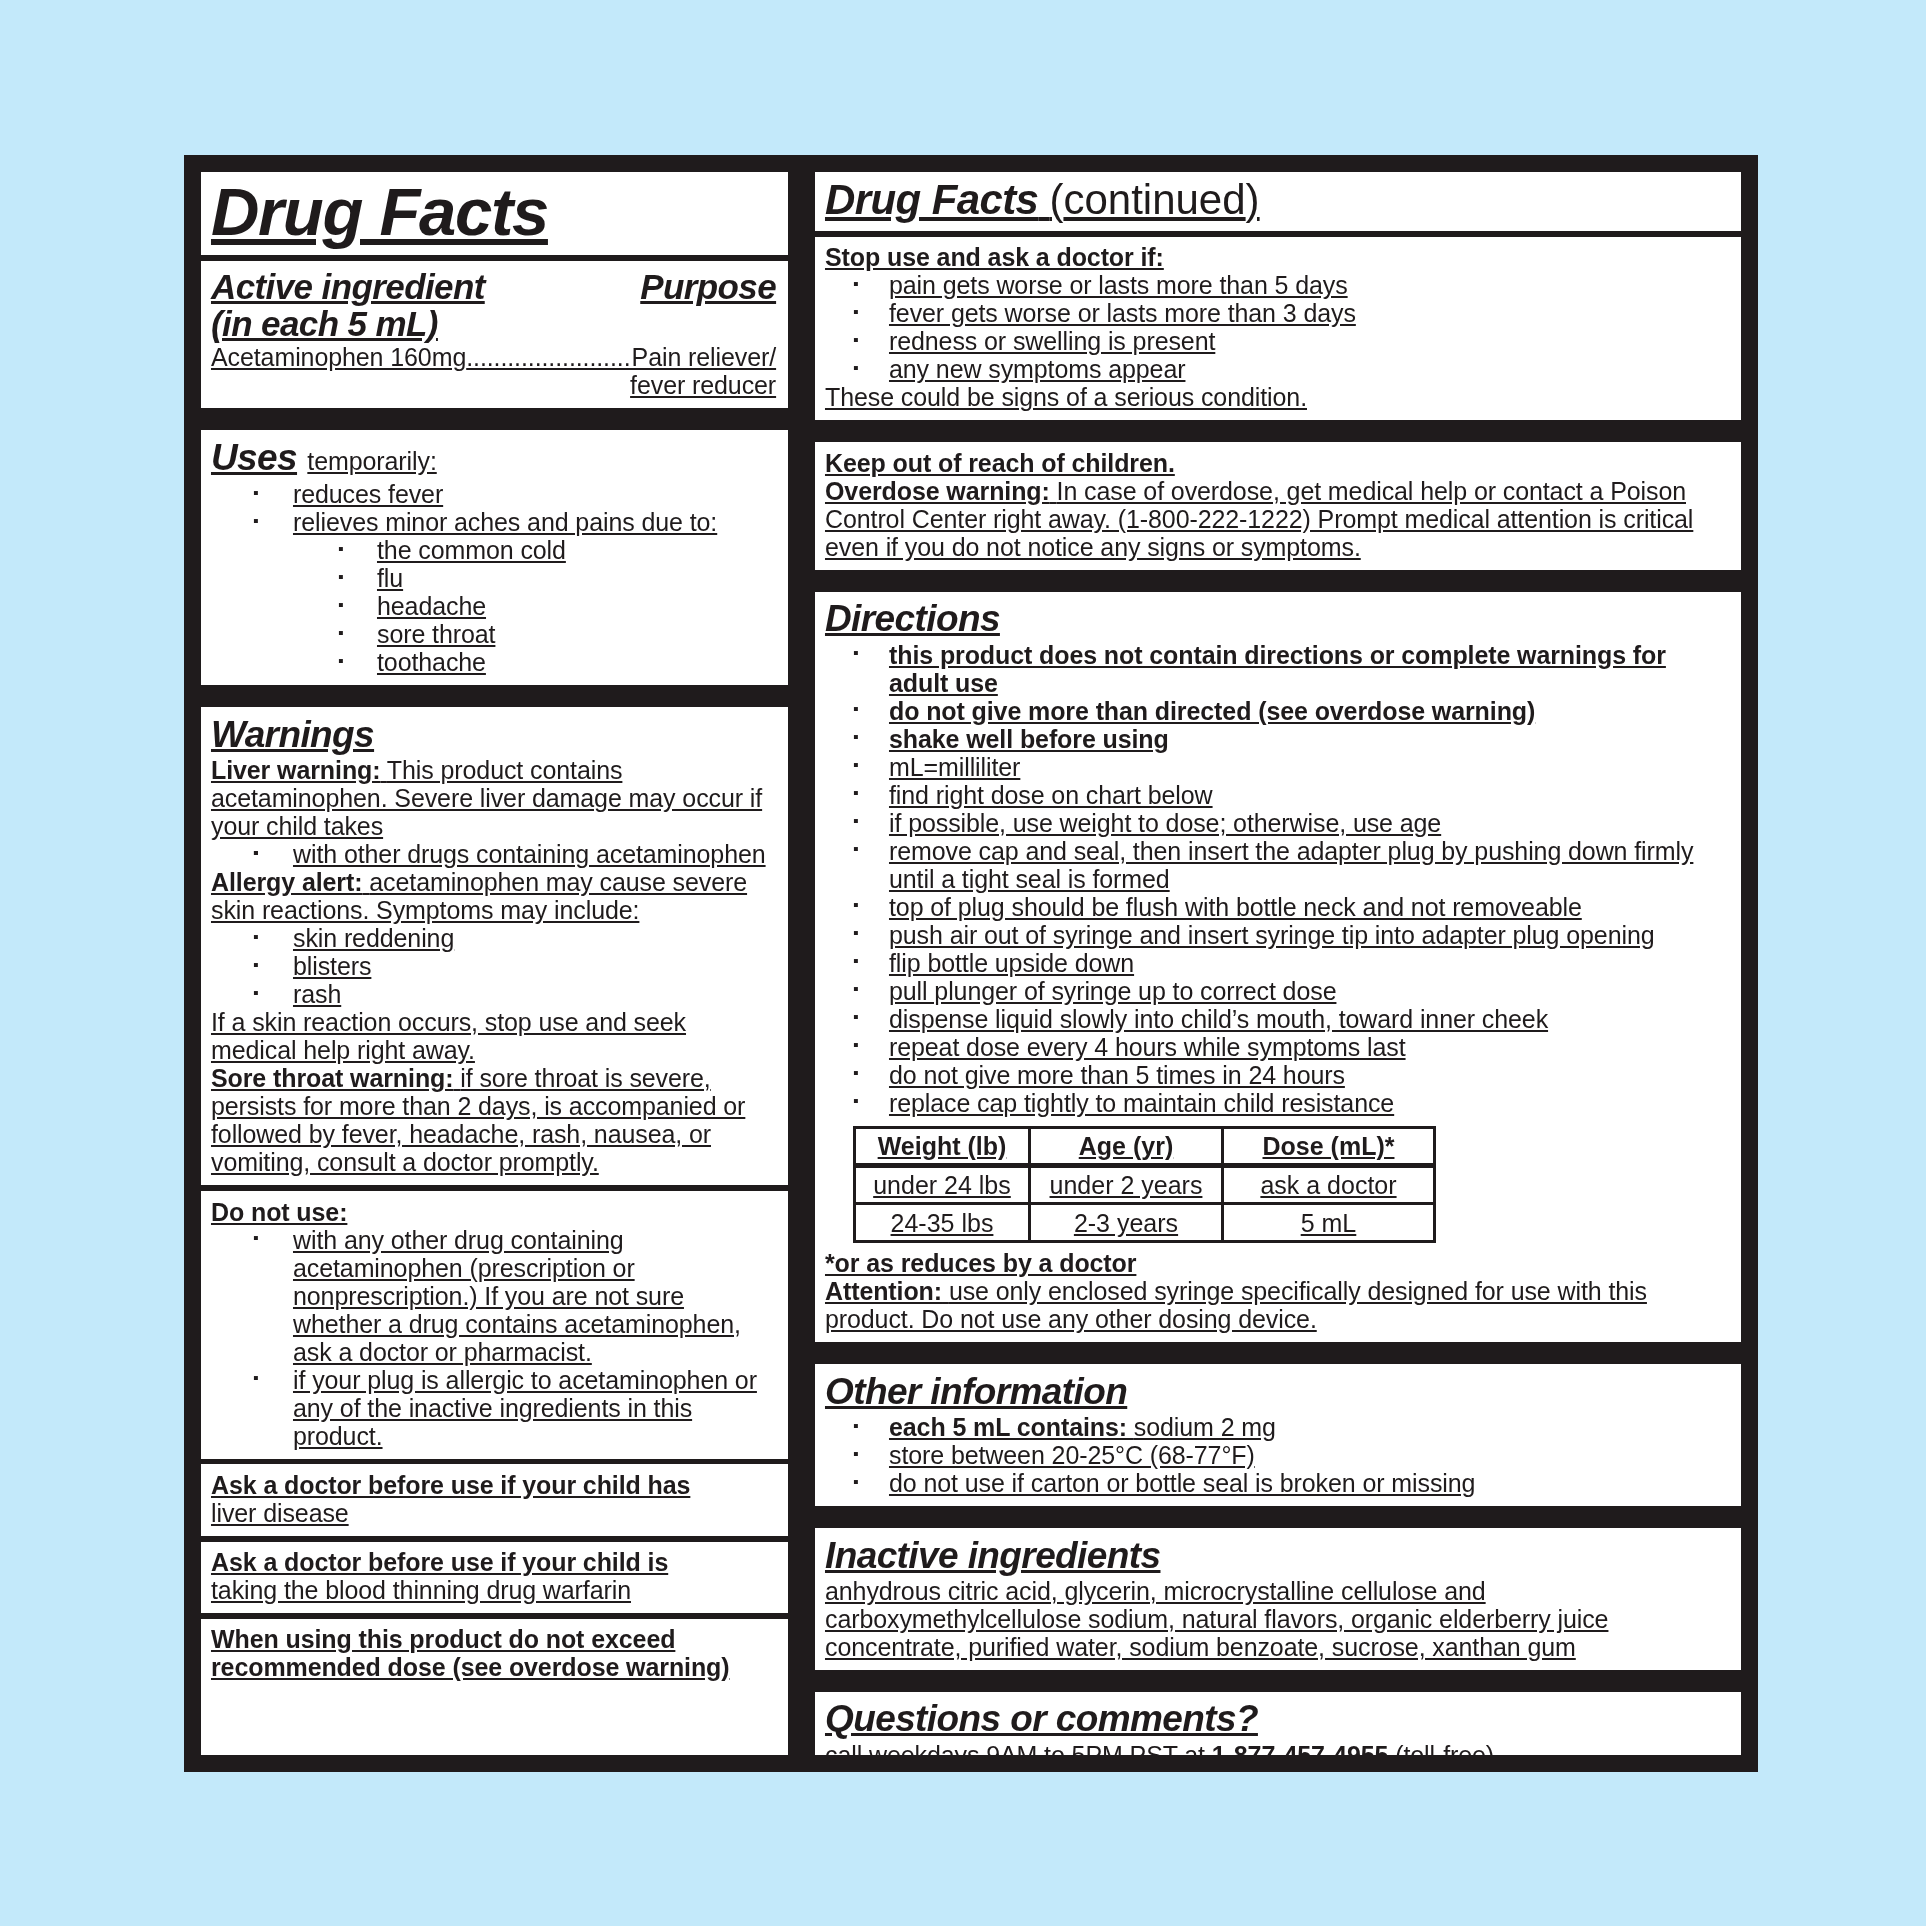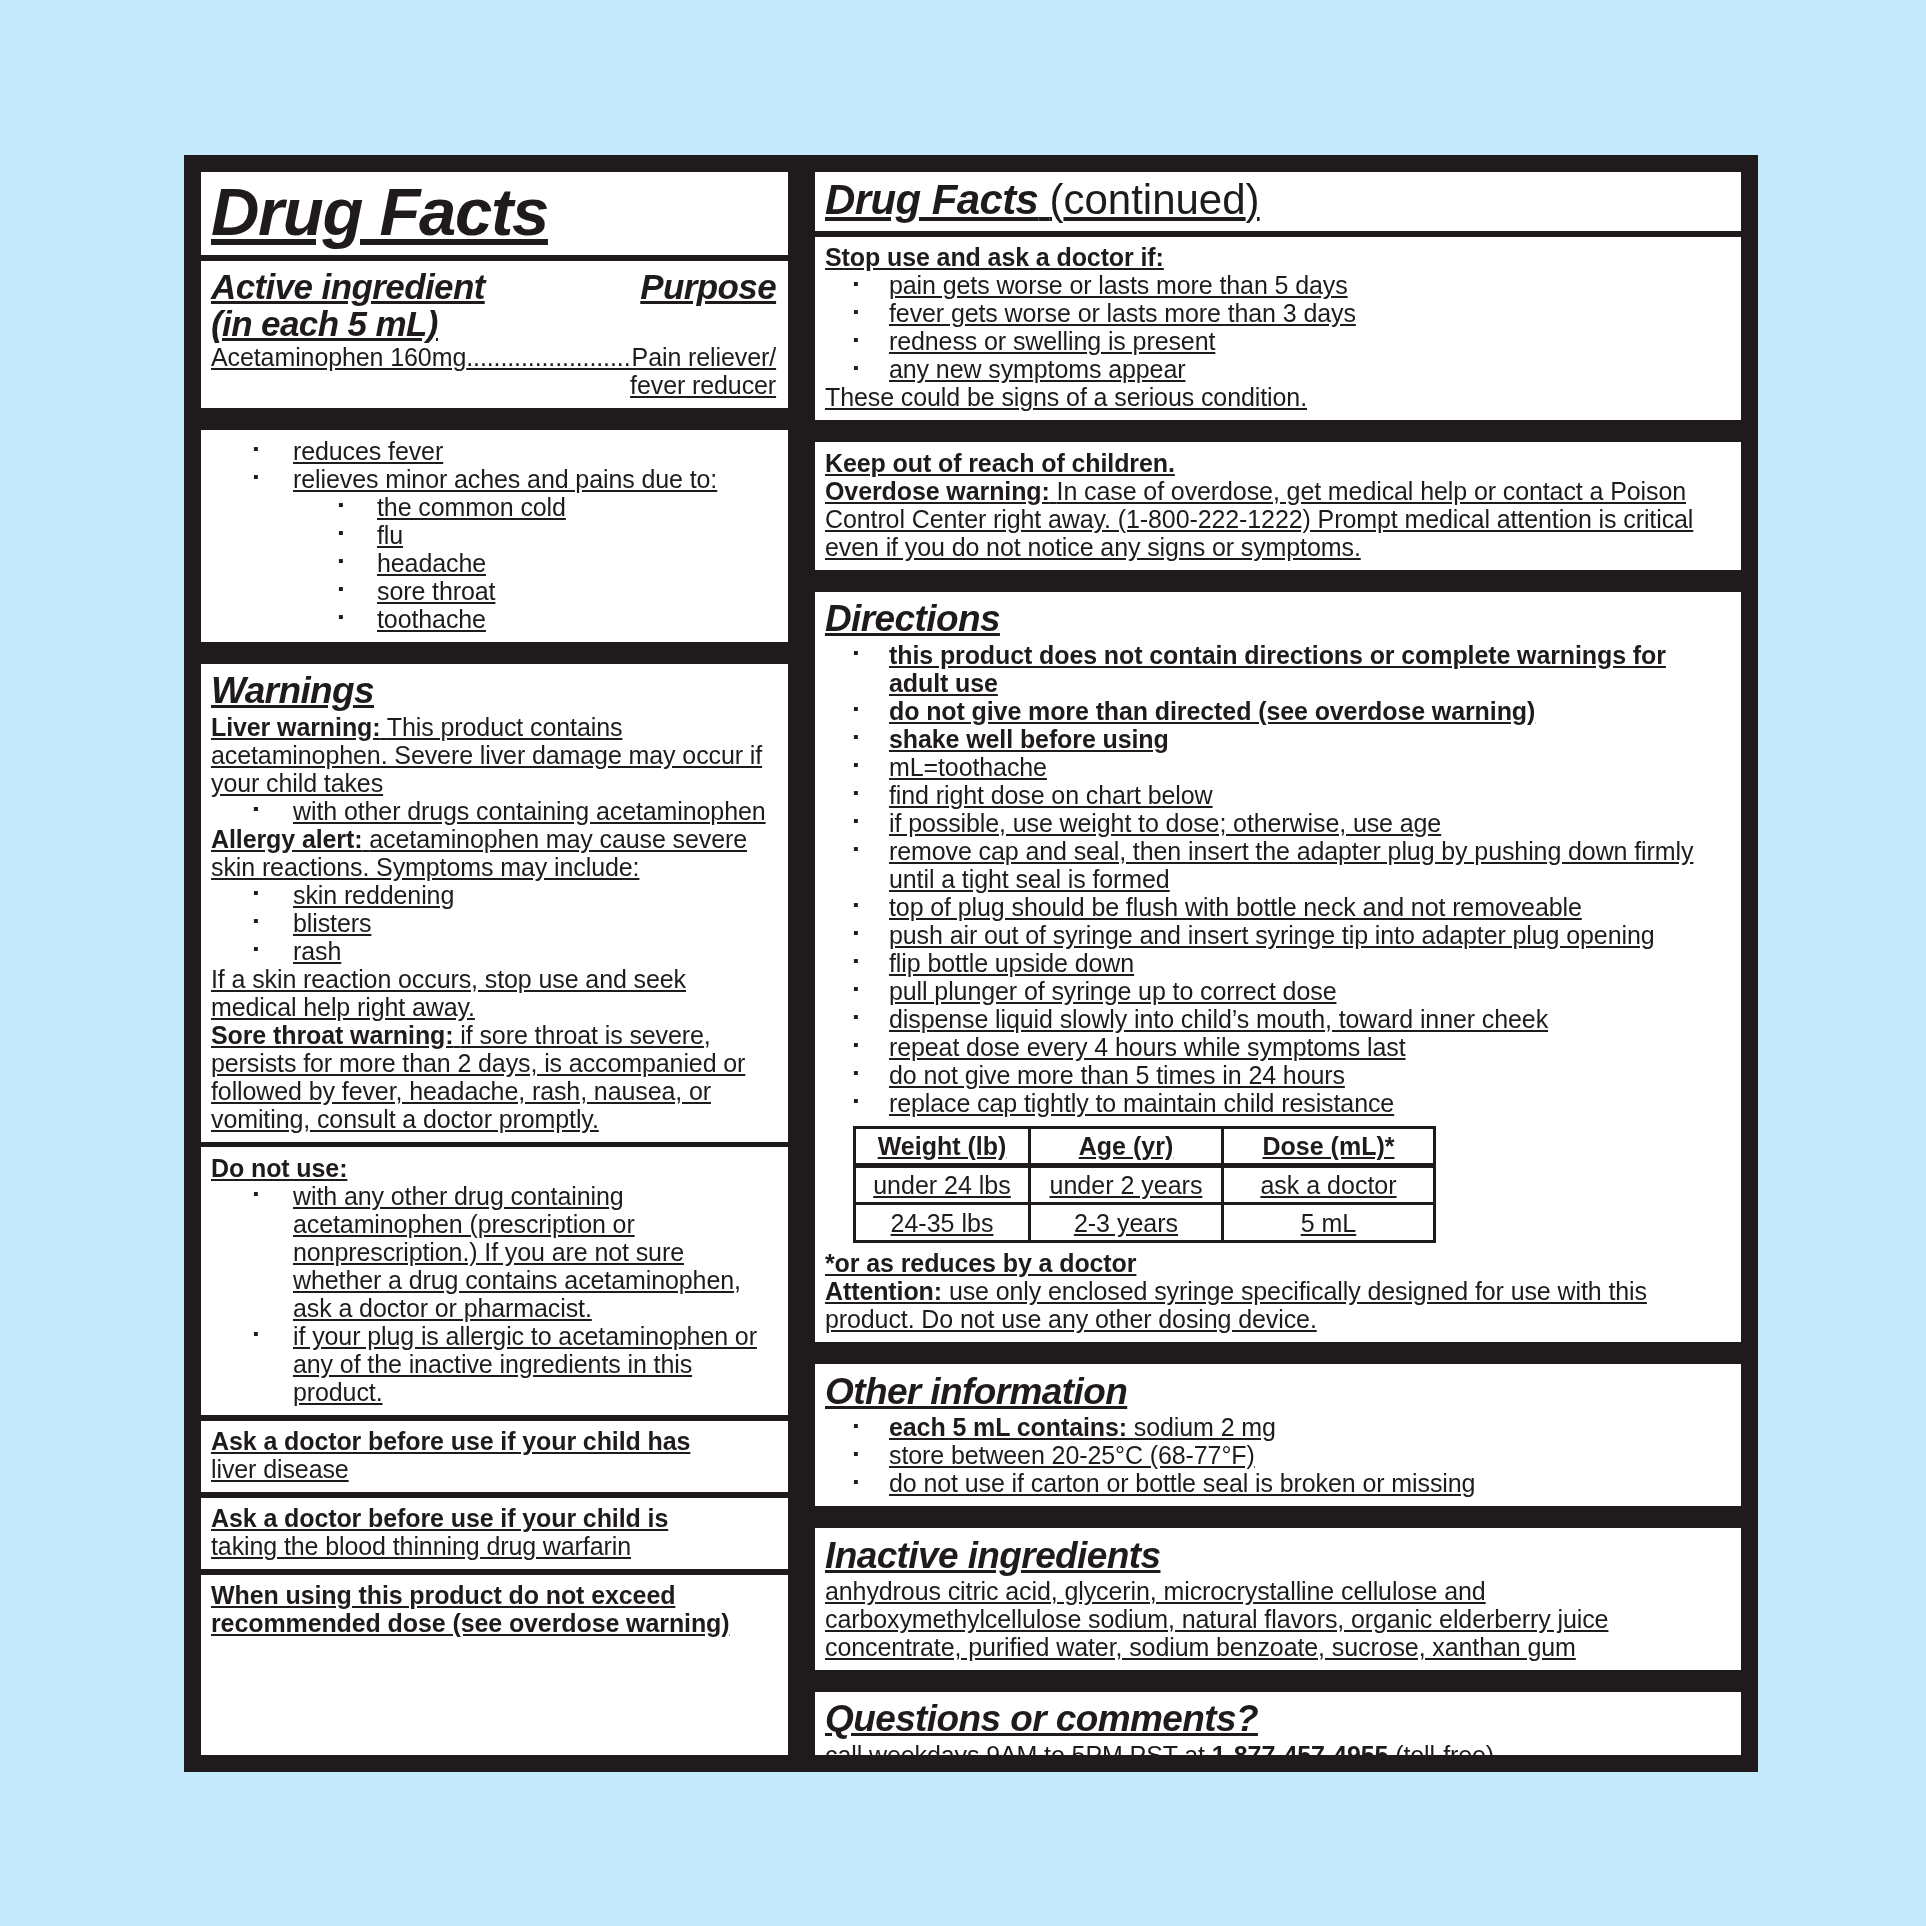--- a/index.html
+++ b/index.html
@@ -79,20 +79,24 @@
         <span>Acetaminophen 160mg</span>
         <span class="dots">....................................</span>
         <span>Pain reliever/</span>
       </div>
       <div class="ai-row2 body">fever reducer</div>
     </div>
 
     <div class="gap"></div>
 
     <div class="box">
+      <div class="h-line">
+        <span class="section-h">Uses</span>
+        <span class="body">temporarily:</span>
+      </div>
       <div class="bullet"><span class="bm">▪</span><span>reduces fever</span></div>
       <div class="bullet"><span class="bm">▪</span><span>relieves minor aches and pains due to:</span></div>
       <div class="bullet sub"><span class="bm">▪</span><span>the common cold</span></div>
       <div class="bullet sub"><span class="bm">▪</span><span>flu</span></div>
       <div class="bullet sub"><span class="bm">▪</span><span>headache</span></div>
       <div class="bullet sub"><span class="bm">▪</span><span>sore throat</span></div>
       <div class="bullet sub"><span class="bm">▪</span><span>toothache</span></div>
     </div>
 
     <div class="gap"></div>
@@ -165,21 +169,21 @@
       <div class="body"><span class="b">Overdose warning:</span> <span>In case of overdose, get medical help or contact a Poison Control Center right away. (1-800-222-1222) Prompt medical attention is critical even if you do not notice any signs or symptoms.</span></div>
     </div>
 
     <div class="gap"></div>
 
     <div class="box">
       <div class="section-h">Directions</div>
       <div class="bullet b"><span class="bm">▪</span><span>this product does not contain directions or complete warnings for adult use</span></div>
       <div class="bullet b"><span class="bm">▪</span><span>do not give more than directed (see overdose warning)</span></div>
       <div class="bullet b"><span class="bm">▪</span><span>shake well before using</span></div>
-      <div class="bullet"><span class="bm">▪</span><span>mL=toothache</span></div>
+      <div class="bullet"><span class="bm">▪</span><span>mL=milliliter</span></div>
       <div class="bullet"><span class="bm">▪</span><span>find right dose on chart below</span></div>
       <div class="bullet"><span class="bm">▪</span><span>if possible, use weight to dose; otherwise, use age</span></div>
       <div class="bullet"><span class="bm">▪</span><span>remove cap and seal, then insert the adapter plug by pushing down firmly until a tight seal is formed</span></div>
       <div class="bullet"><span class="bm">▪</span><span>top of plug should be flush with bottle neck and not removeable</span></div>
       <div class="bullet"><span class="bm">▪</span><span>push air out of syringe and insert syringe tip into adapter plug opening</span></div>
       <div class="bullet"><span class="bm">▪</span><span>flip bottle upside down</span></div>
       <div class="bullet"><span class="bm">▪</span><span>pull plunger of syringe up to correct dose</span></div>
       <div class="bullet"><span class="bm">▪</span><span>dispense liquid slowly into child’s mouth, toward inner cheek</span></div>
       <div class="bullet"><span class="bm">▪</span><span>repeat dose every 4 hours while symptoms last</span></div>
       <div class="bullet"><span class="bm">▪</span><span>do not give more than 5 times in 24 hours</span></div>

